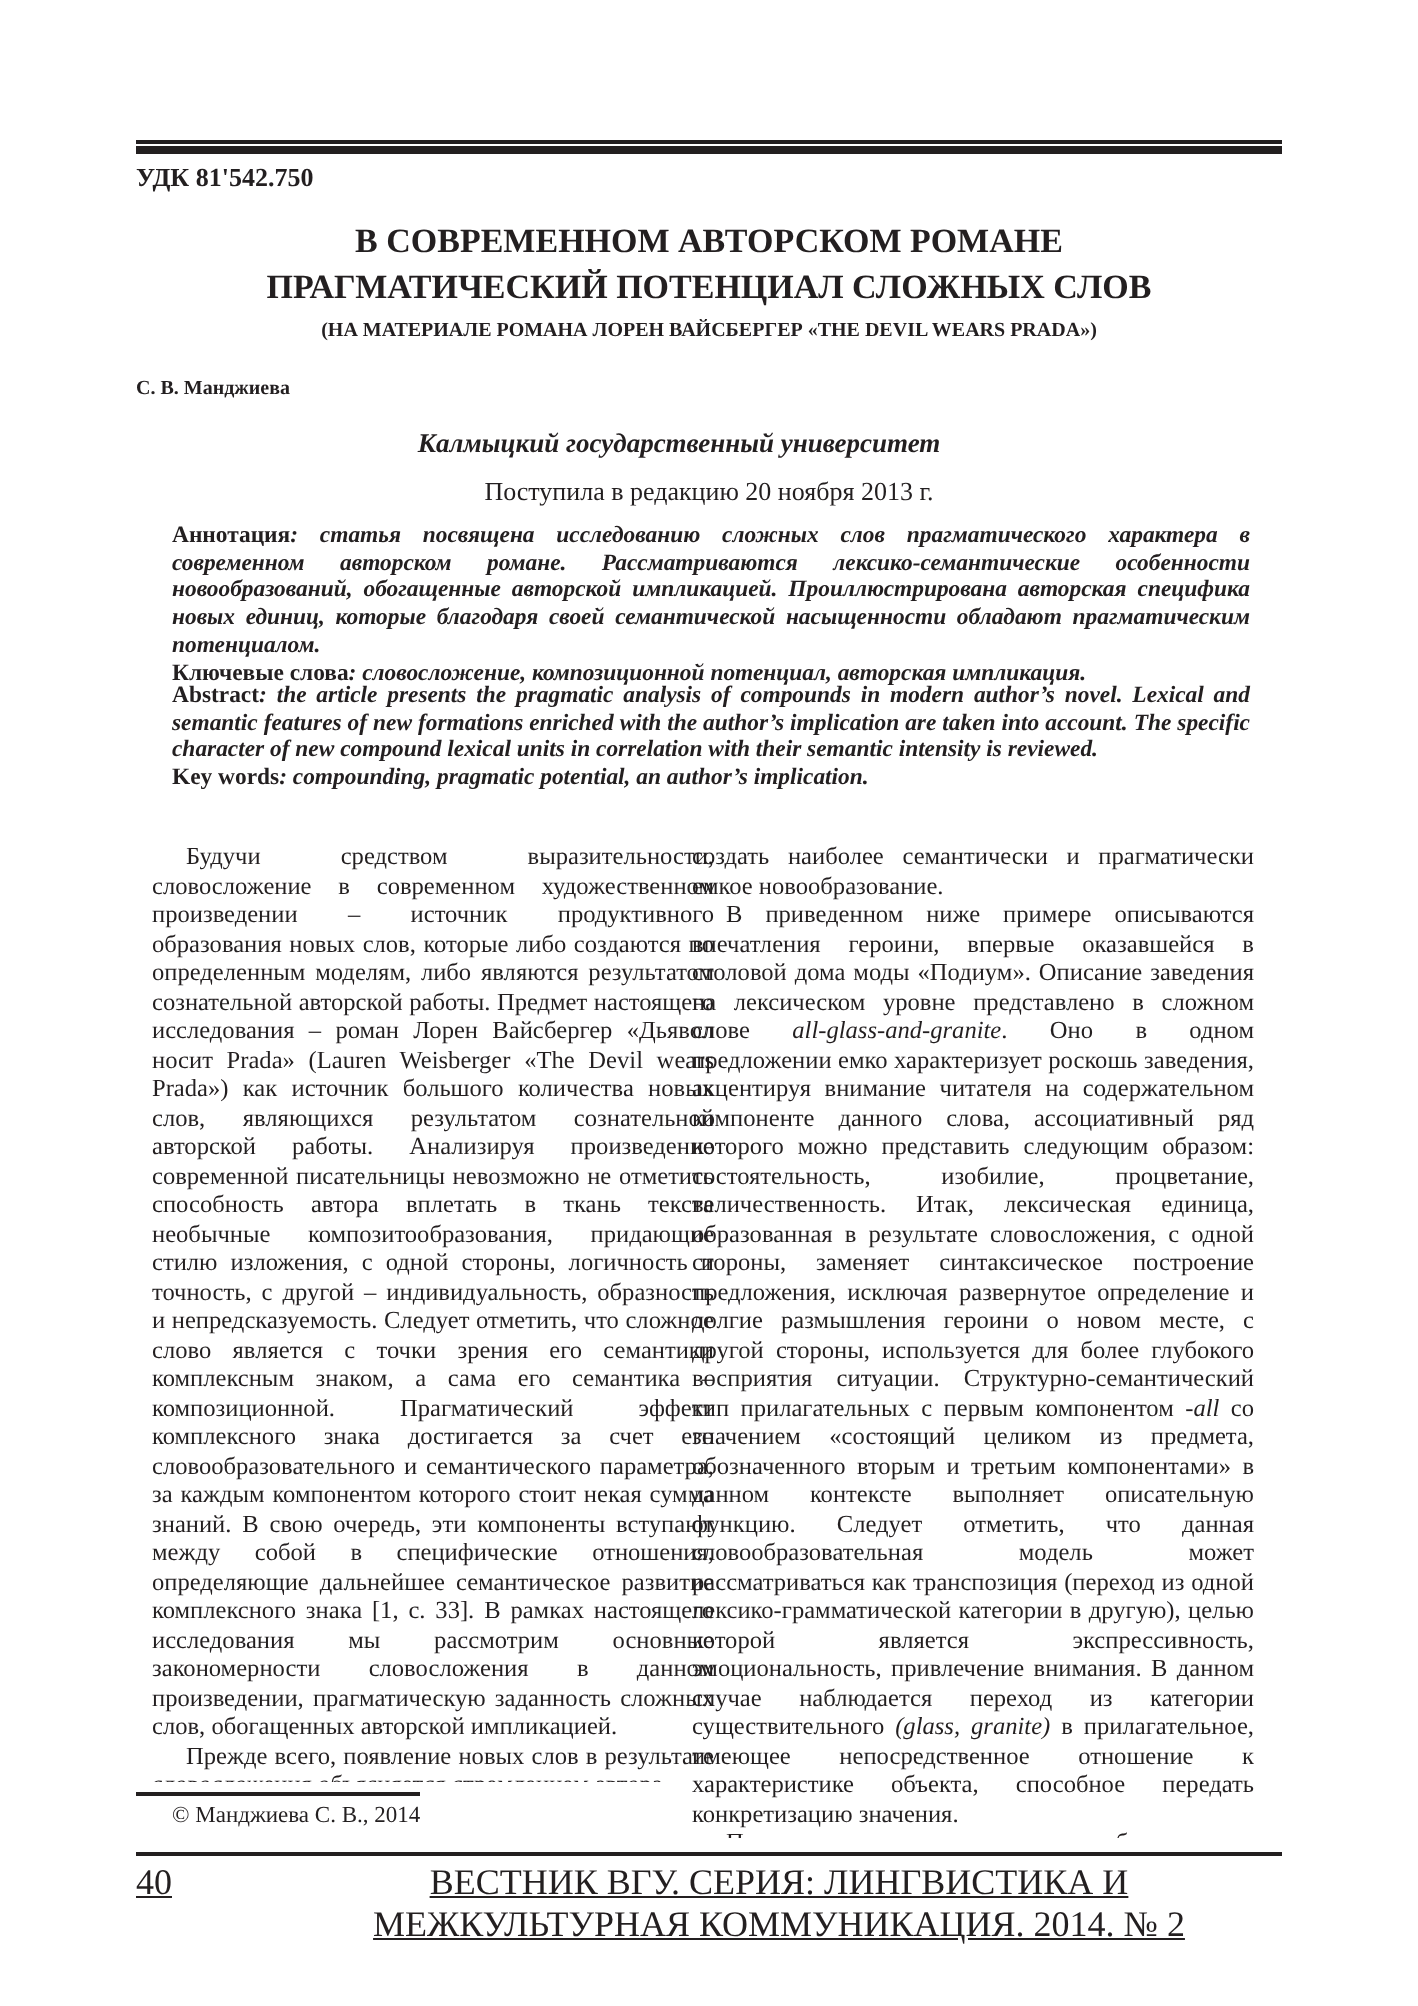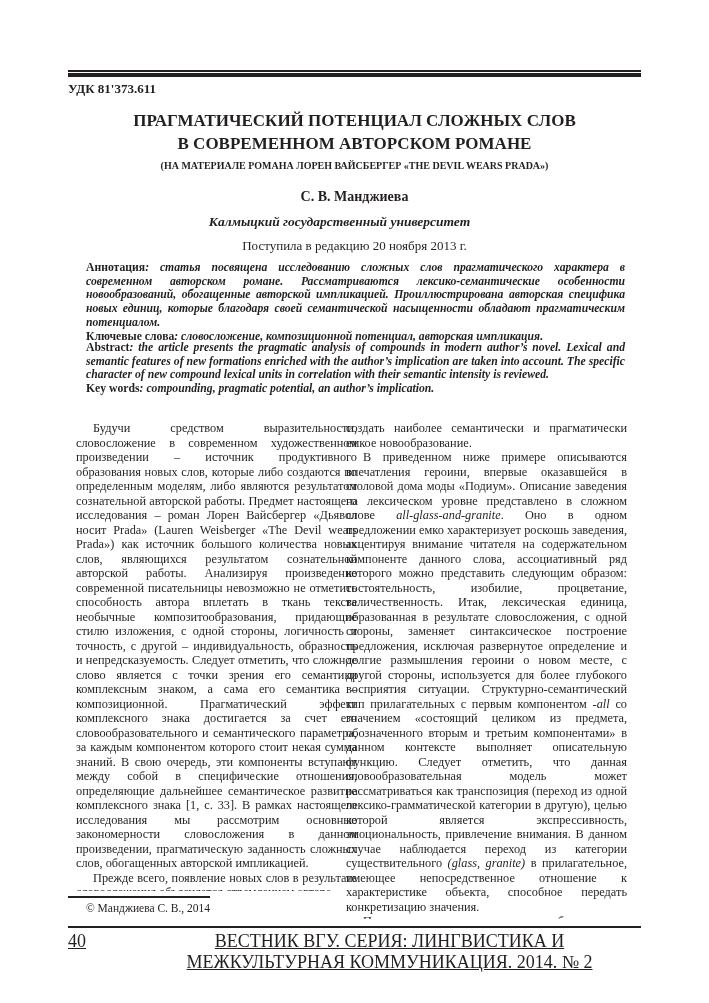--- a/index.html
+++ b/index.html
@@ -24,21 +24,21 @@
   }
   .title {
     position: absolute; left: 68px; top: 110px; width: 573px; margin: 0;
     text-align: center; font-weight: bold; font-size: 17px; line-height: 22.5px;
   }
   .title .t-line { display: block; }
   .title .t-sub  { font-size: 10px; font-family: Liberation Serif, serif; }
 
   .author {
     position: absolute; left: 68px; top: 189px; width: 573px;
-    text-align: center; font-weight: bold; font-size: 14px;
+    text-align: left; font-weight: bold; font-size: 10px;
   }
   .affiliation {
     position: absolute; left: 53px; top: 214px; width: 573px;
     text-align: center; font-weight: bold; font-style: italic; font-size: 13.5px;
   }
   .received {
     position: absolute; left: 68px; top: 238px; width: 573px;
     text-align: center; font-size: 13px;
   }
 
@@ -84,25 +84,25 @@
 </head>
 <body>
 
 <div class="page">
 
   <div class="top-rule">
     <div class="thin"></div>
     <div class="thick"></div>
   </div>
 
-  <div class="udc">УДК 81'373.611</div>
+  <div class="udc">УДК 81'542.750</div>
 
   <h1 class="title">
+    <span class="t-line">В СОВРЕМЕННОМ АВТОРСКОМ РОМАНЕ</span>
     <span class="t-line">ПРАГМАТИЧЕСКИЙ ПОТЕНЦИАЛ СЛОЖНЫХ СЛОВ</span>
-    <span class="t-line">В СОВРЕМЕННОМ АВТОРСКОМ РОМАНЕ</span>
     <span class="t-line t-sub">(НА МАТЕРИАЛЕ РОМАНА ЛОРЕН ВАЙСБЕРГЕР «THE DEVIL WEARS PRADA»)</span>
   </h1>
 
   <div class="author">С. В. Манджиева</div>
   <div class="affiliation">Калмыцкий государственный университет</div>
   <div class="received">Поступила в редакцию 20 ноября 2013 г.</div>
 
   <div class="abstract-block abstract-ru">
     <p><b>Аннотация</b><i>: статья посвящена исследованию сложных слов прагматического характера в современном авторском романе. Рассматриваются лексико-семантические особенности новообразований, обогащенные авторской импликацией. Проиллюстрирована авторская специфика новых единиц, которые благодаря своей семантической насыщенности обладают прагматическим потенциалом.</i></p>
     <p><b>Ключевые слова</b><i>: словосложение, композиционной потенциал, авторская импликация.</i></p>

